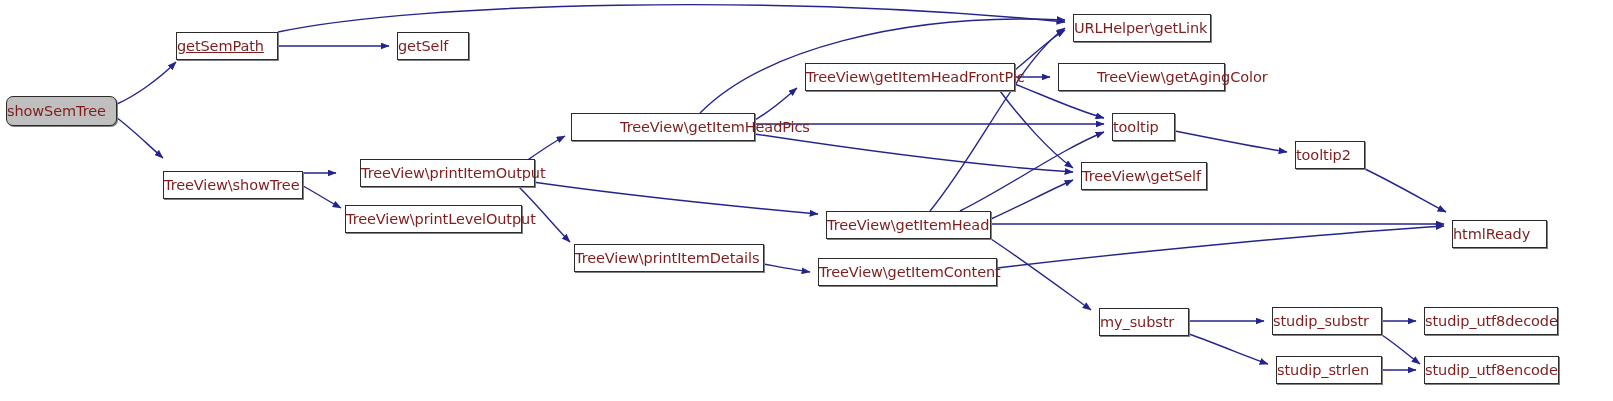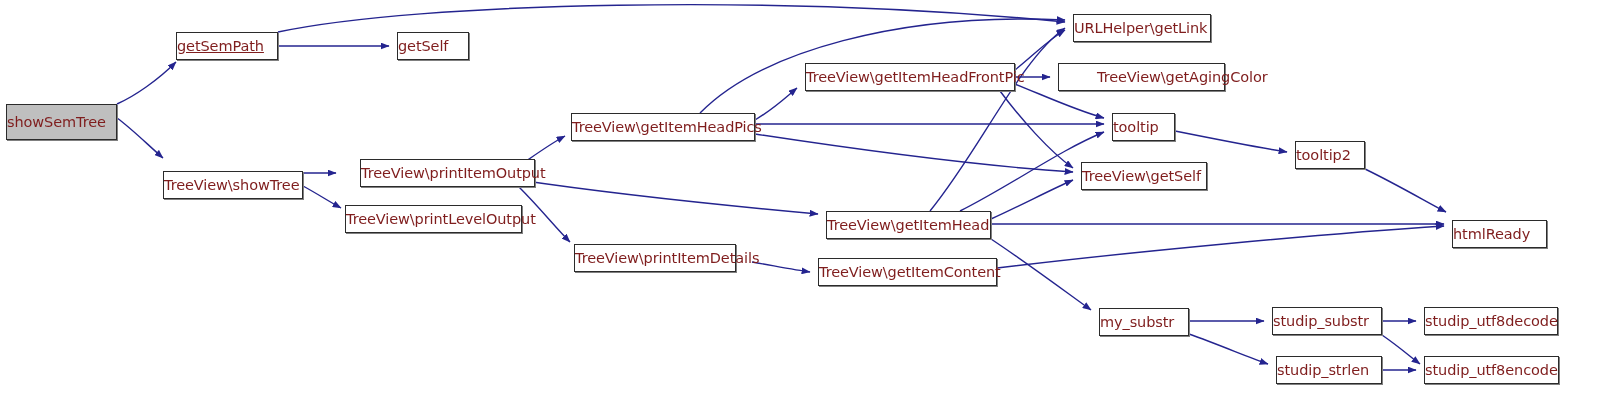--- a/index.html
+++ b/index.html
@@ -51,45 +51,45 @@
         <path d="M1175,131 C1220,140 1260,148 1287,152" marker-end="url(#arrow)"></path>
         <path d="M1365,169 C1400,186 1430,204 1446,212" marker-end="url(#arrow)"></path>
         <path d="M1189,321 L1264,321" marker-end="url(#arrow)"></path>
         <path d="M1189,334 C1220,345 1250,358 1268,364" marker-end="url(#arrow)"></path>
         <path d="M1382,321 L1416,321" marker-end="url(#arrow)"></path>
         <path d="M1382,335 C1398,346 1412,358 1420,364" marker-end="url(#arrow)"></path>
         <path d="M1382,370 L1416,370" marker-end="url(#arrow)"></path>
       </g>
   </svg>
   <div id="node-group">
-      <div class="node highlight" style="left: 6px; top: 104px; width: 111px; height: 36px;">
+      <div class="node highlight" style="left: 6px; top: 96px; width: 111px; height: 30px; border-radius: 7px;">
         <span>showSemTree</span>
       </div>
       <div class="node" style="left: 176px; top: 32px; width: 102px; height: 28px; text-decoration: underline;">
         <span>getSemPath</span>
       </div>
       <div class="node" style="left: 397px; top: 32px; width: 72px; height: 28px;">
         <span>getSelf</span>
       </div>
       <div class="node" style="left: 163px; top: 171px; width: 140px; height: 28px;">
         <span>TreeView\showTree</span>
       </div>
       <div class="node" style="left: 344px; top: 159px; width: 175px; height: 28px; margin-left: 16px;">
         <span>TreeView\printItemOutput</span>
       </div>
       <div class="node" style="left: 345px; top: 205px; width: 177px; height: 28px;">
         <span>TreeView\printLevelOutput</span>
       </div>
-      <div class="node" style="left: 571px; top: 113px; width: 184px; height: 28px;">
+      <div class="node" style="left: 571px; top: 113px; width: 184px; height: 28px; padding-left: 48px;">
         <span>TreeView\getItemHeadPics</span>
       </div>
       <div class="node" style="left: 805px; top: 63px; width: 210px; height: 28px;">
         <span>TreeView\getItemHeadFrontPic</span>
       </div>
-      <div class="node" style="left: 574px; top: 244px; width: 162px; height: 28px;">
+      <div class="node" style="left: 574px; top: 244px; width: 190px; height: 28px;">
         <span>TreeView\printItemDetails</span>
       </div>
       <div class="node" style="left: 826px; top: 211px; width: 165px; height: 28px;">
         <span>TreeView\getItemHead</span>
       </div>
       <div class="node" style="left: 818px; top: 258px; width: 179px; height: 28px;">
         <span>TreeView\getItemContent</span>
       </div>
       <div class="node" style="left: 1073px; top: 14px; width: 138px; height: 28px;">
         <span>URLHelper\getLink</span>

